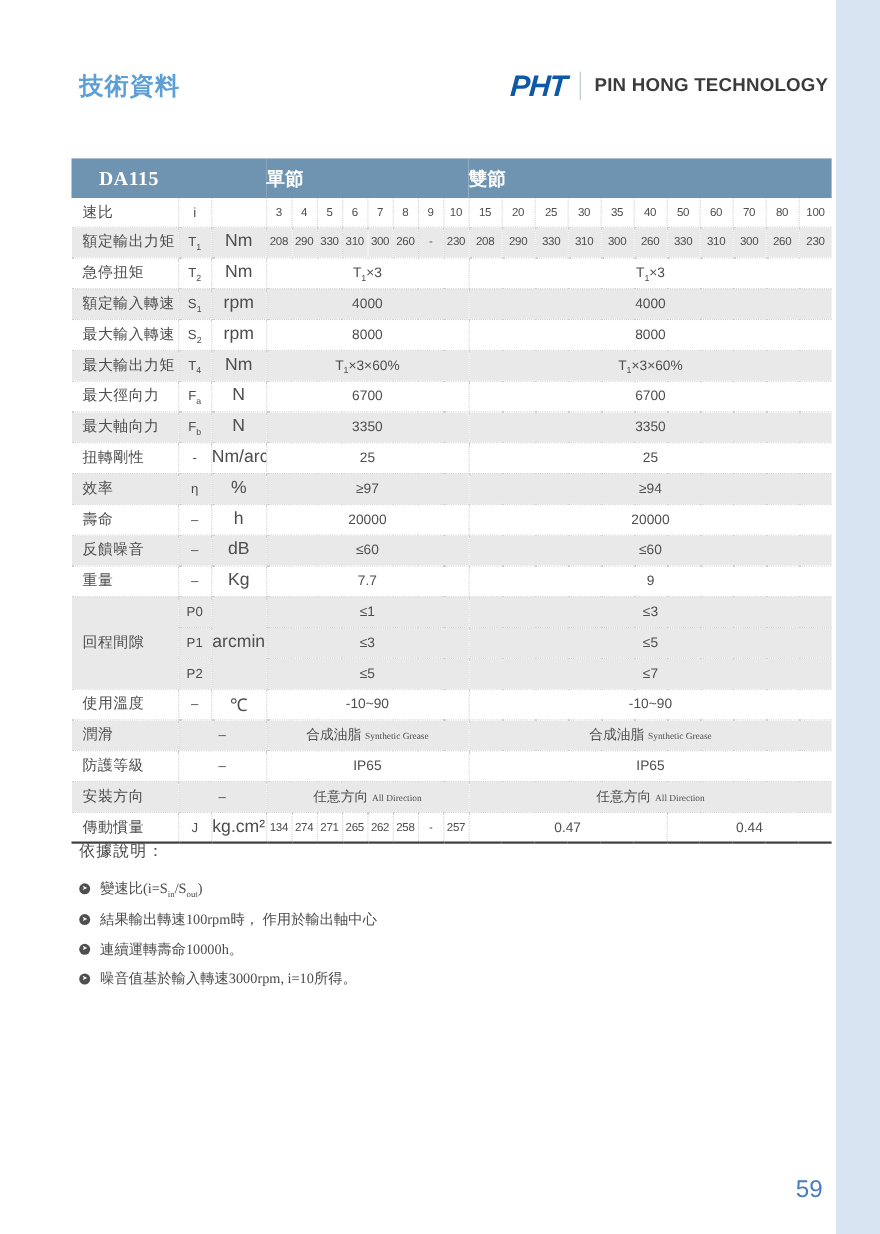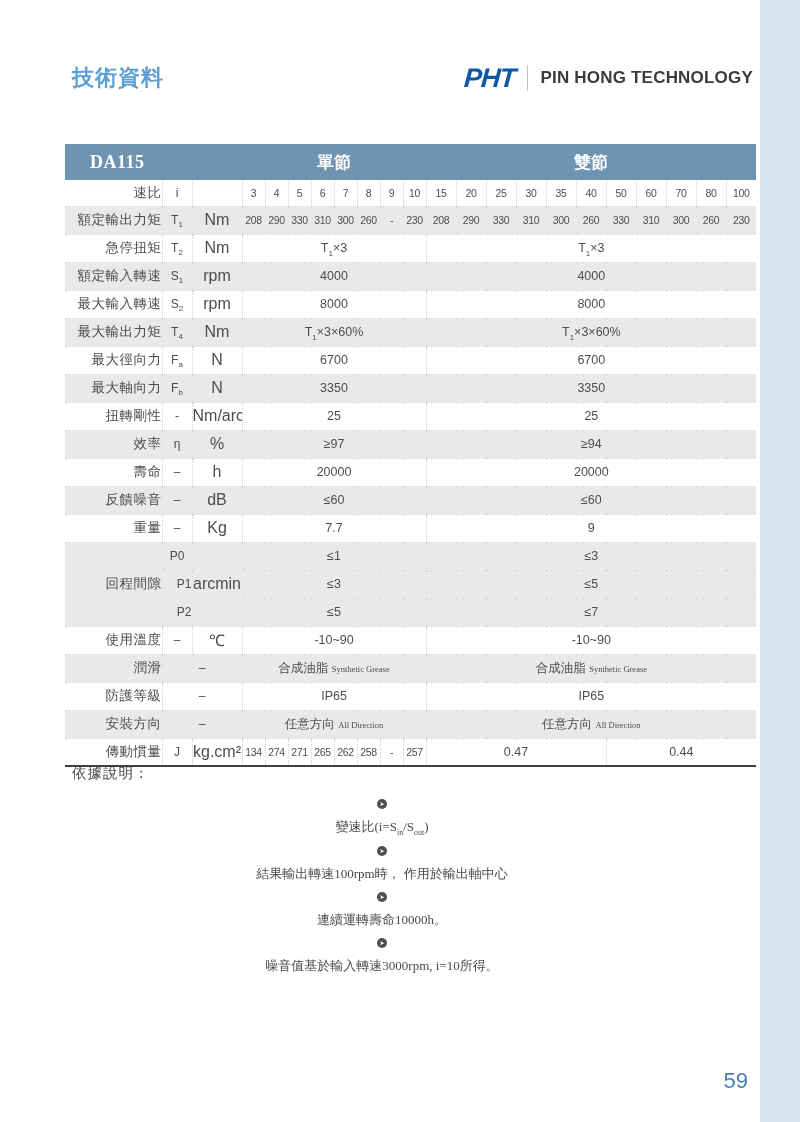--- a/index.html
+++ b/index.html
@@ -20,44 +20,44 @@
   .logo{position:absolute; right:2px; top:0; height:40px; display:flex; align-items:center; gap:12px;}
   .logo-abbr{font-family:"Liberation Sans",sans-serif; font-style:italic; font-weight:900;
     font-size:27px; color:var(--logo-blue); letter-spacing:-1px; transform:skewX(-4deg);}
   .logo-divider{width:1px; height:26px; background:#b9c4cc;}
   .logo-name{font-size:17px; font-weight:bold; color:#3b3b3b; letter-spacing:0.2px;}
 
   
   table.spec{position:absolute; left:65px; top:128px; width:690px; border-collapse:collapse;
     table-layout:fixed; font-size:12px; color:var(--txt);margin-top:16px;}
   thead th{background:var(--header-bg); color:#fff; font-family:"Liberation Serif",serif;
-    font-weight:bold; height:36px; border:none; text-align:center; font-size:17px;}
+    font-weight:bold; height:36px; border:none; text-align:left; font-size:17px;}
   thead th.model{text-align:left; padding-left:25px; font-size:18px; letter-spacing:0.5px;}
   tbody td{border:1px dotted var(--bd); text-align:center; vertical-align:middle;
     height:28px; background:#fff; white-space:nowrap; overflow:hidden;}
   tbody tr.alt td{background:var(--row-alt);}
   tbody tr:first-child td{border-top:none; height:26px;}
-  tbody td:first-child{border-left:none;text-align:right;}
+  tbody td:first-child{border-left:none;}
   tbody td:last-child{border-right:none;}
   tbody tr:last-child td{border-bottom:2px solid #3f3f3f;}
   td.lbl{text-align:left; padding-left:10px; font-family:"Liberation Serif",serif;
     font-size:13.5px; letter-spacing:0.5px;}
   td.sym{font-size:12px;}
   td.unit{font-size:16px;}
   td.vals{font-size:10.5px; letter-spacing:-0.3px;}
   td.val{font-size:12.5px;}
   td sub{font-size:8px; line-height:0;}
   .sm{font-size:8.5px; font-family:"Liberation Serif",serif;}
 
   
   .notes{position:absolute; left:72px; top:764px; width:620px;
     font-family:"Liberation Serif",serif; color:#4a4a4a;}
   .notes-title{font-size:14.5px; letter-spacing:1px; margin-bottom:16px;}
   .notes ul{list-style:none;}
-  .notes li{display:flex; align-items:center; gap:9px; margin-bottom:9px; font-size:13px;flex-direction:column;}
+  .notes li{display:flex; align-items:center; gap:9px; margin-bottom:9px; font-size:13px;}
   .bullet{flex:0 0 auto; width:10px; height:10px; border-radius:50%; background:#4f4f4f;
     color:#fff; font-size:6px; line-height:10px; text-align:center; font-family:"DejaVu Sans",sans-serif;}
   .notes sub{font-size:8px;}
 
   .pagenum{position:absolute; top:1068px; right:52px; font-size:22px; color:var(--pagenum);}
 </style>
 </head>
 <body>
 
 <div class="page">

